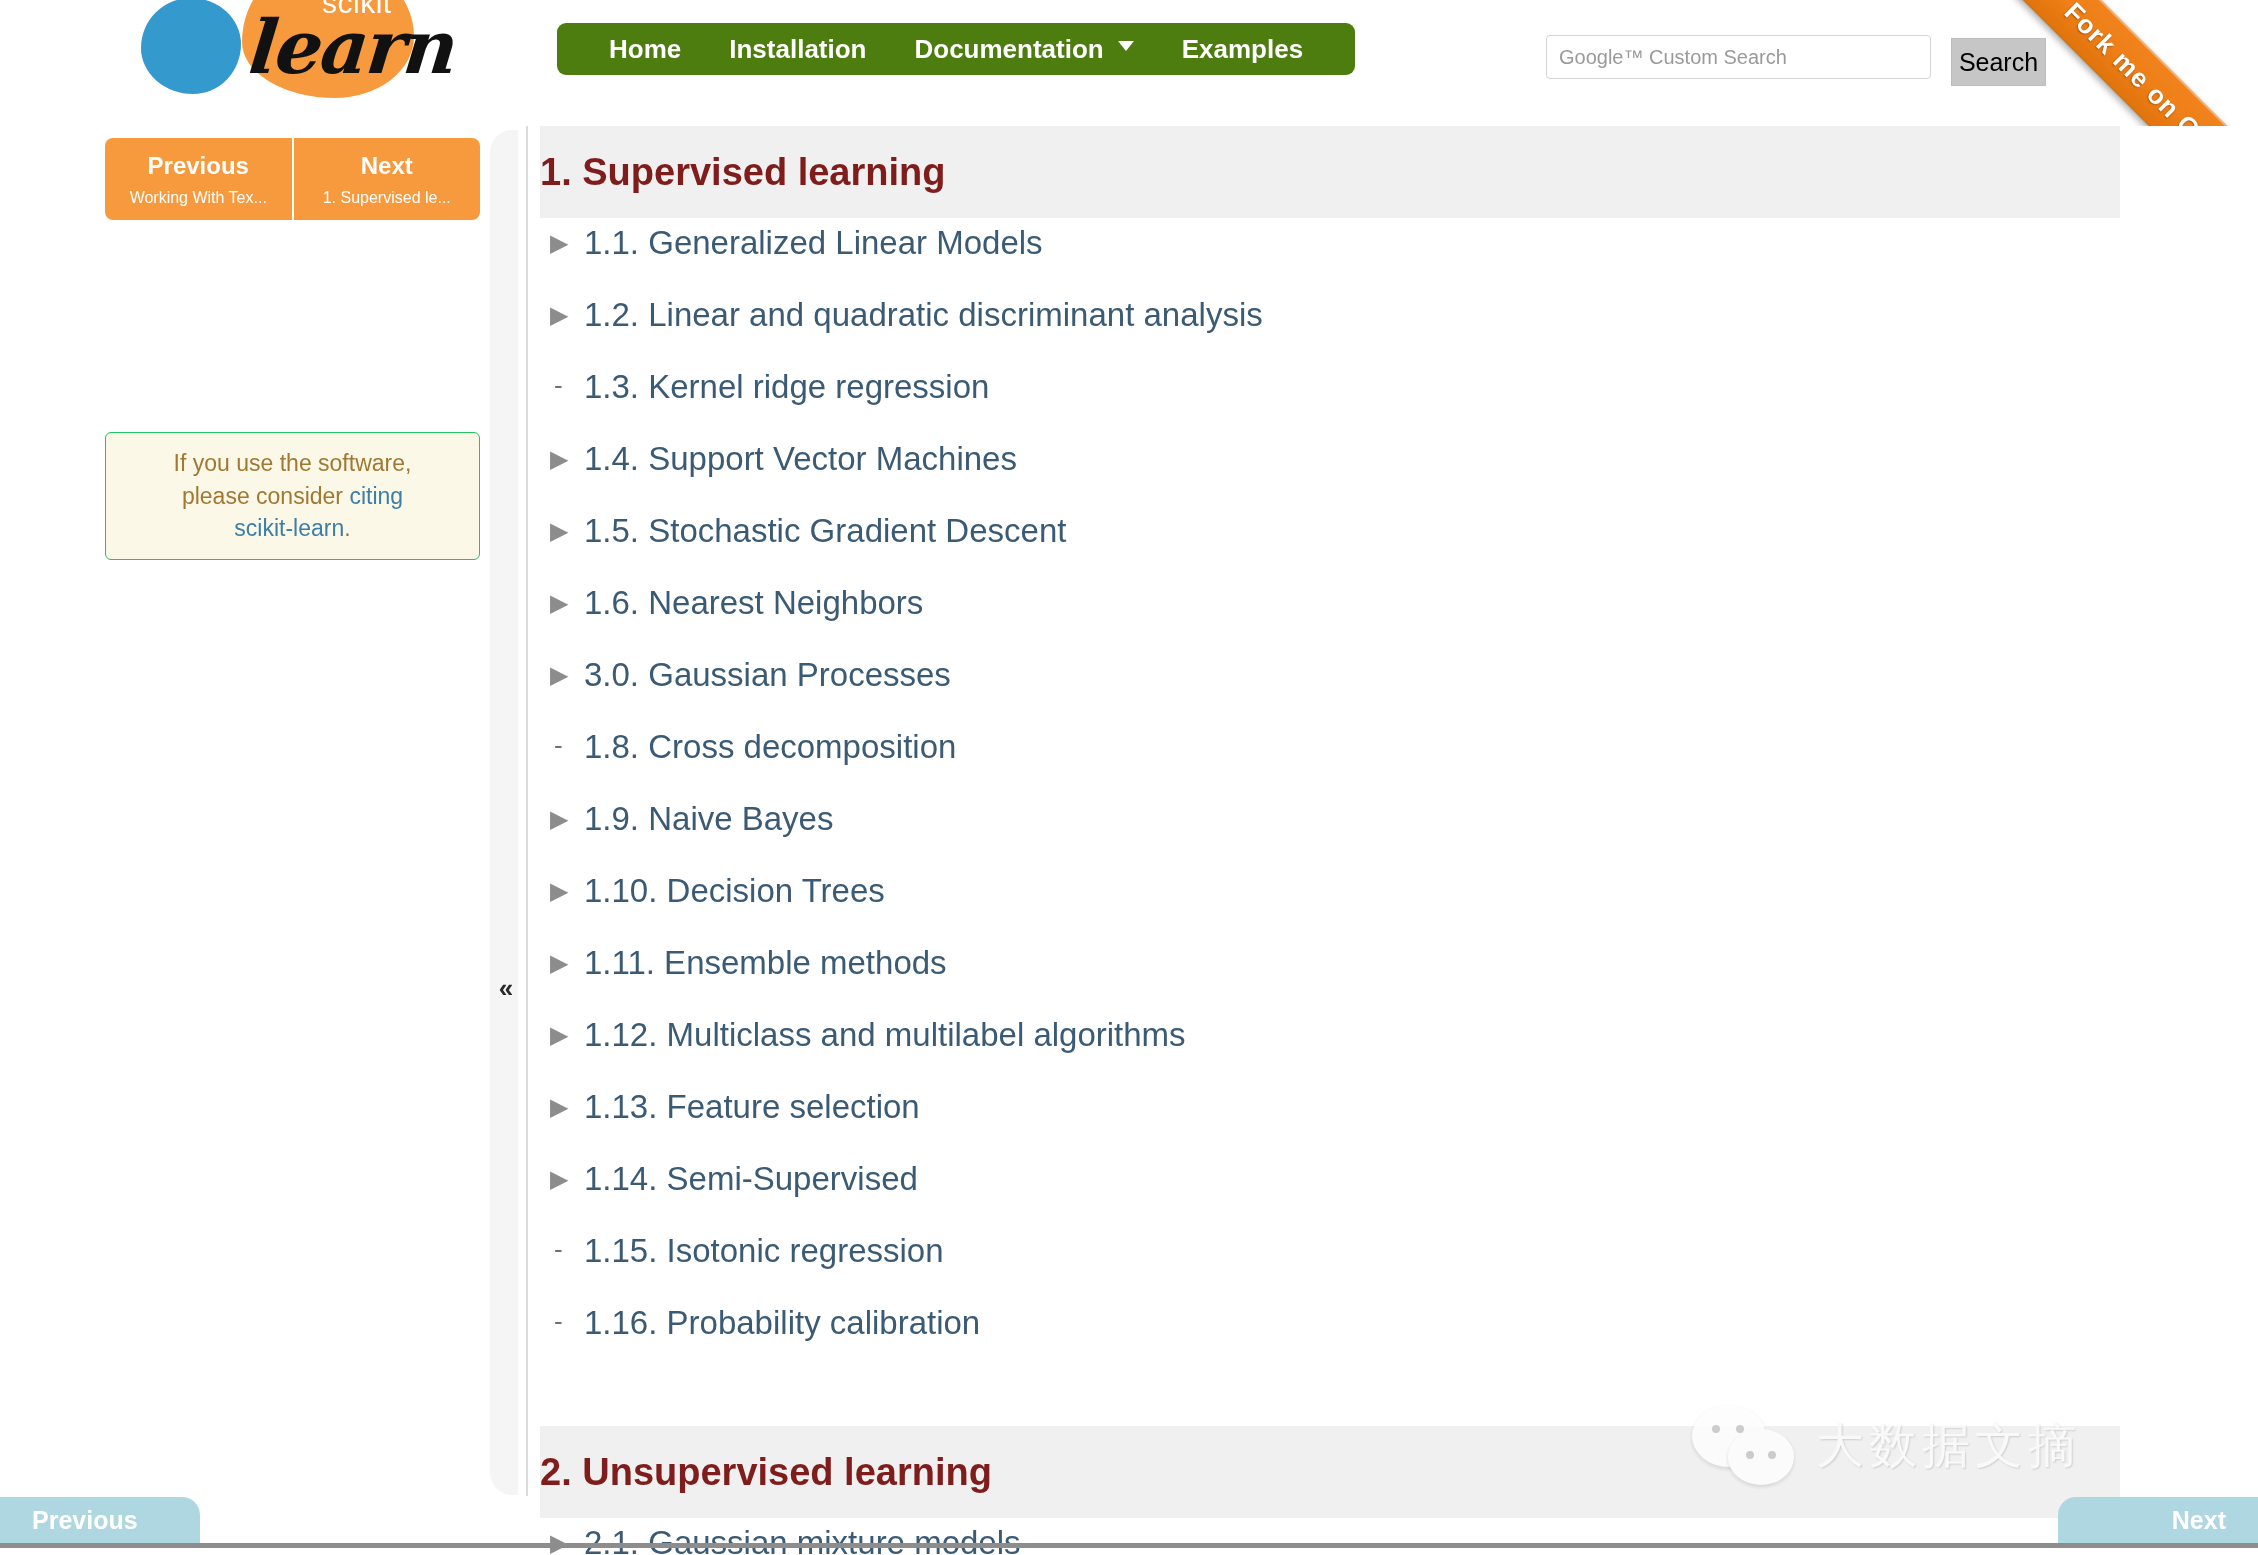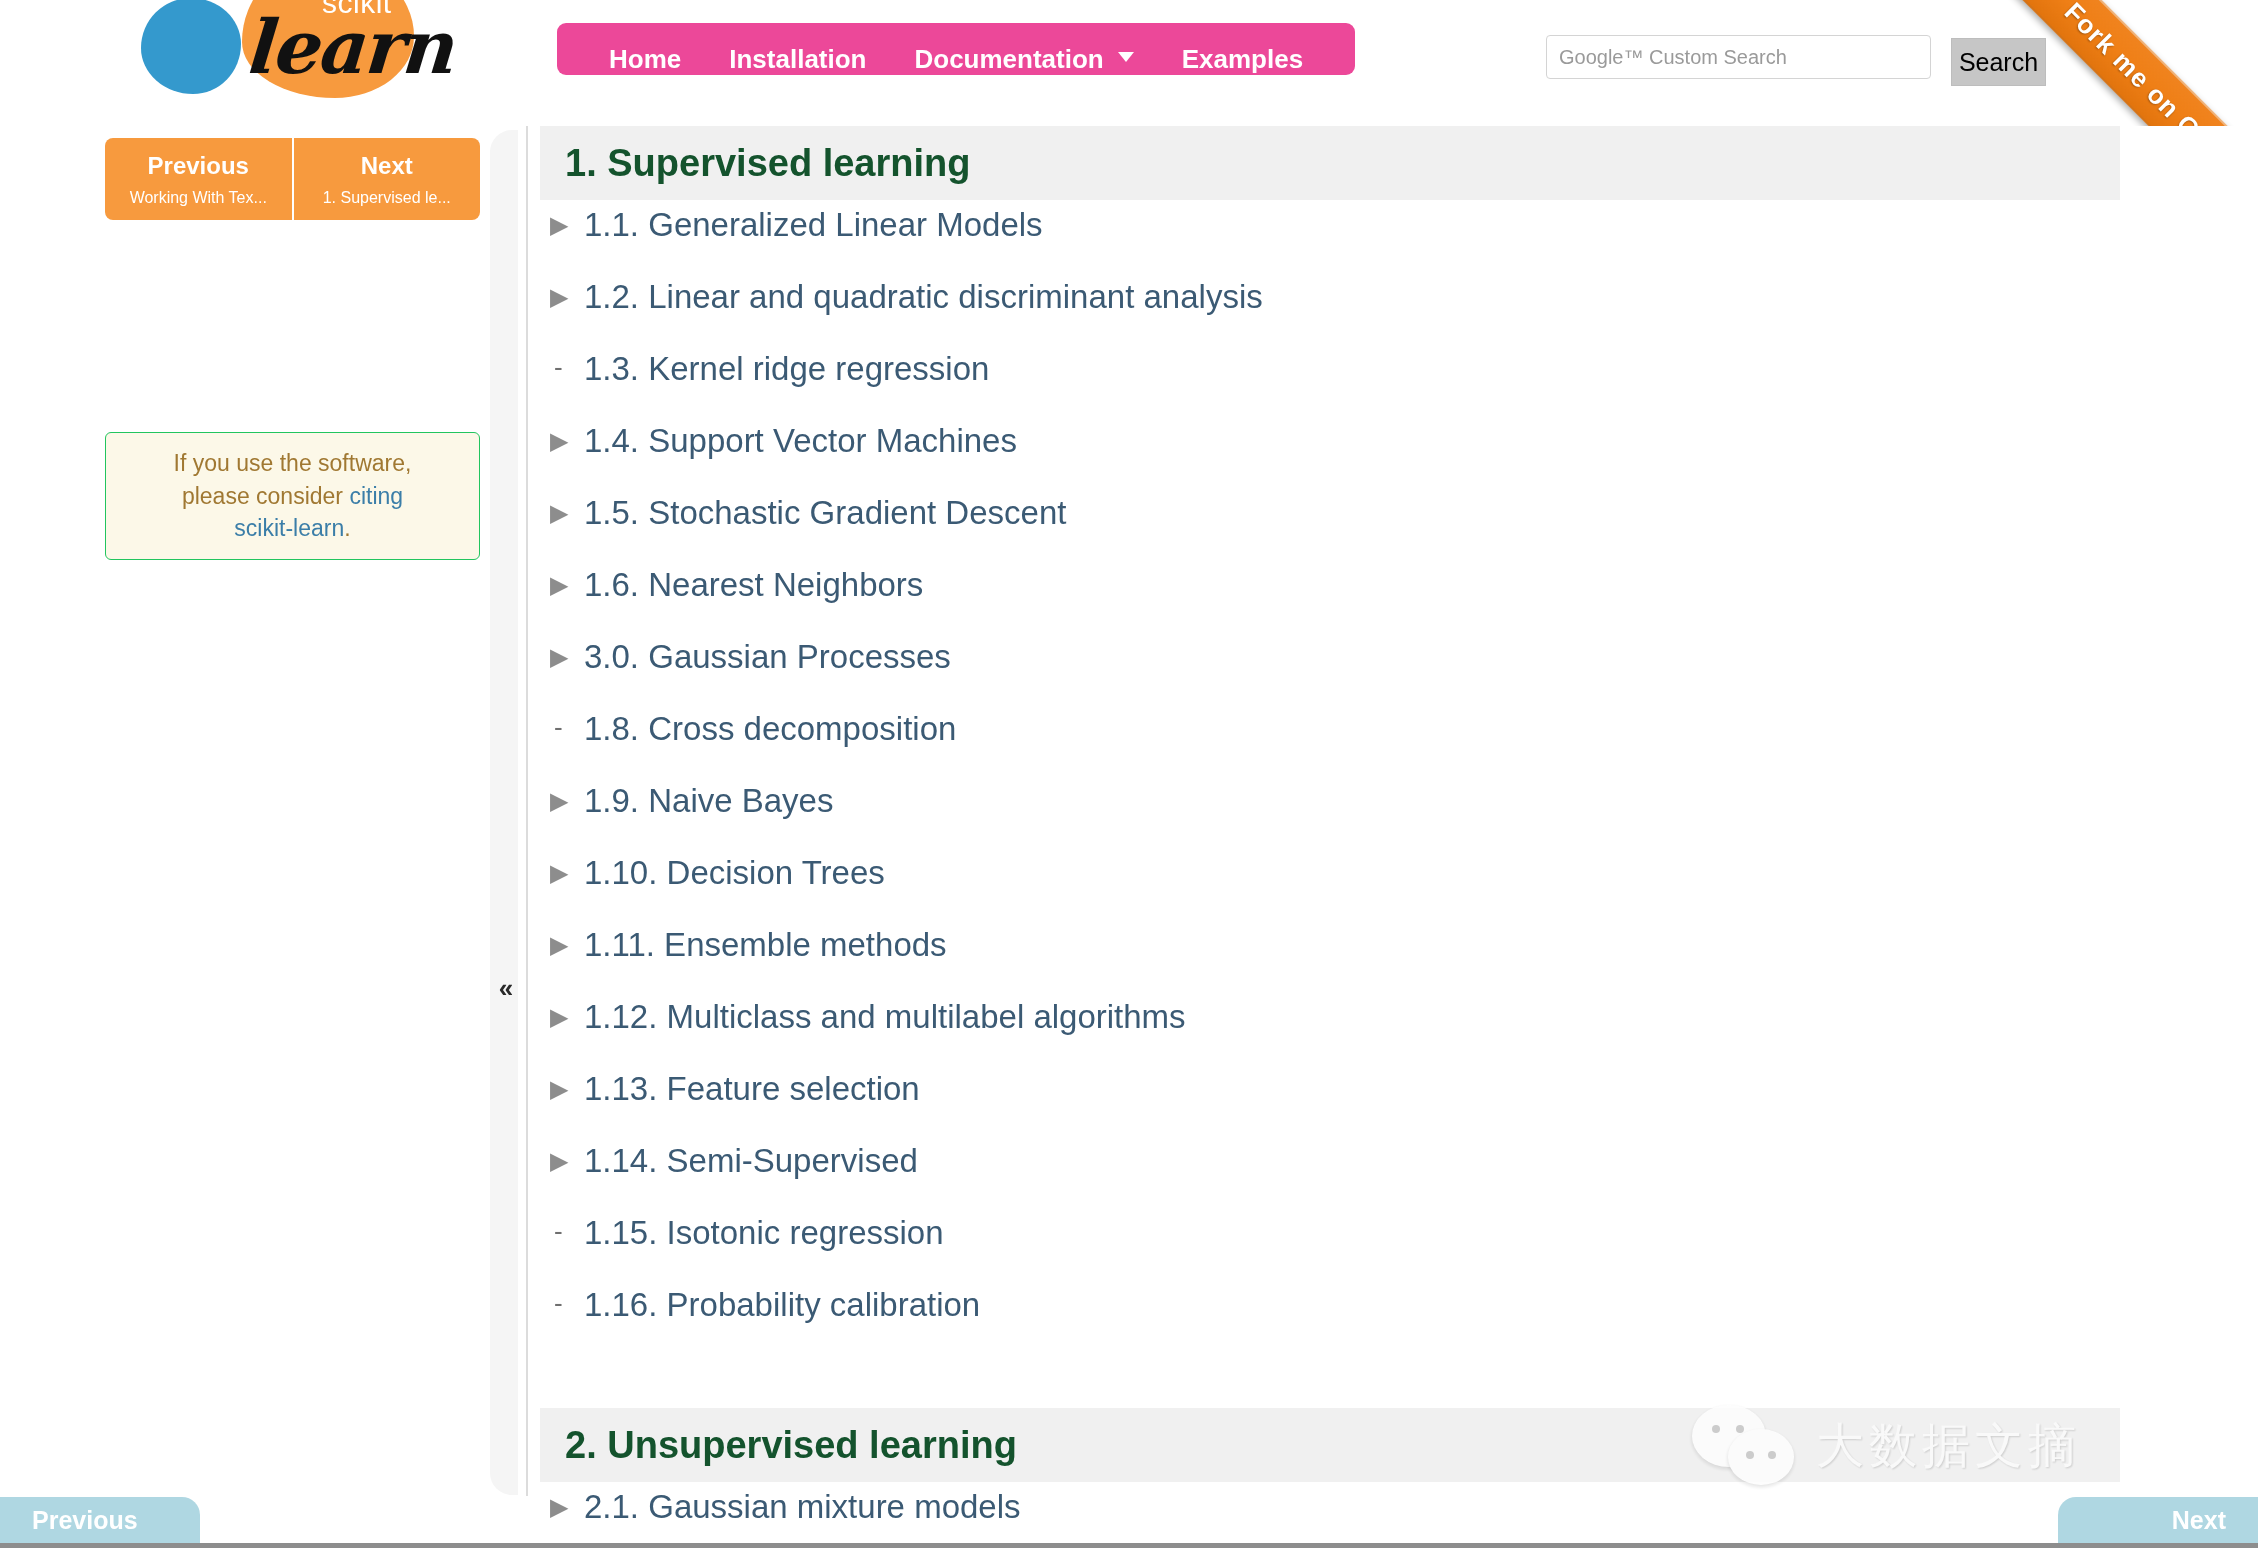--- a/index.html
+++ b/index.html
@@ -34,22 +34,22 @@
   #logo-learn {
     position: absolute; left: 120px; top: 18px;
     color: #111; font-size: 74px; font-weight: bold; font-style: italic;
     font-family: "DejaVu Serif", serif; letter-spacing: -2px;
     transform: skewX(-6deg);
   }
 
   
   #nav {
     position: absolute; left: 557px; top: 23px;
-    height: 52px; background: #ec4899; border-radius: 9px;
-    display: flex; align-items: flex-end; padding: 0 28px;
+    height: 52px; background: #4d7c0f; border-radius: 9px;
+    display: flex; align-items: center; padding: 0 28px;
   }
   .nav-item {
     color: #ffffff; font-size: 26px; font-weight: bold;
     padding: 0 24px; white-space: nowrap; cursor: pointer;
     display: flex; align-items: center;
   }
   .nav-caret {
     display: inline-block; margin-left: 14px; margin-top: -6px;
     width: 0; height: 0;
     border-left: 8px solid transparent; border-right: 8px solid transparent;
@@ -132,23 +132,23 @@
     cursor: pointer; line-height: 1;
   }
   #sidebar-divider {
     position: absolute; left: 526px; top: 126px; width: 2px; height: 1370px; background: #dcdcdc;
   }
 
   
   #main { position: absolute; left: 540px; top: 126px; width: 1718px; height: 1412px; background:#fff; }
 
   .section-head {
-    width: 1580px; height: 74px; background: #f0f0f0;
-    display: flex; align-items: center; padding-left: 25px;
-    color: #14532d; font-size: 38px; font-weight: bold;
+    width: 1580px; height: 92px; background: #f0f0f0;
+    display: flex; align-items: center; 
+    color: #7f1d1d; font-size: 38px; font-weight: bold;
   }
 
   .toc-list { margin-top: 6px; }
   .toc-item {
     display: flex; align-items: baseline;
     height: 72px; padding-left: 10px;
   }
   .marker-tri {
     width: 34px; flex: 0 0 34px; color: #8d8d8d; font-size: 24px; line-height: 1;
     position: relative; top: -3px;

